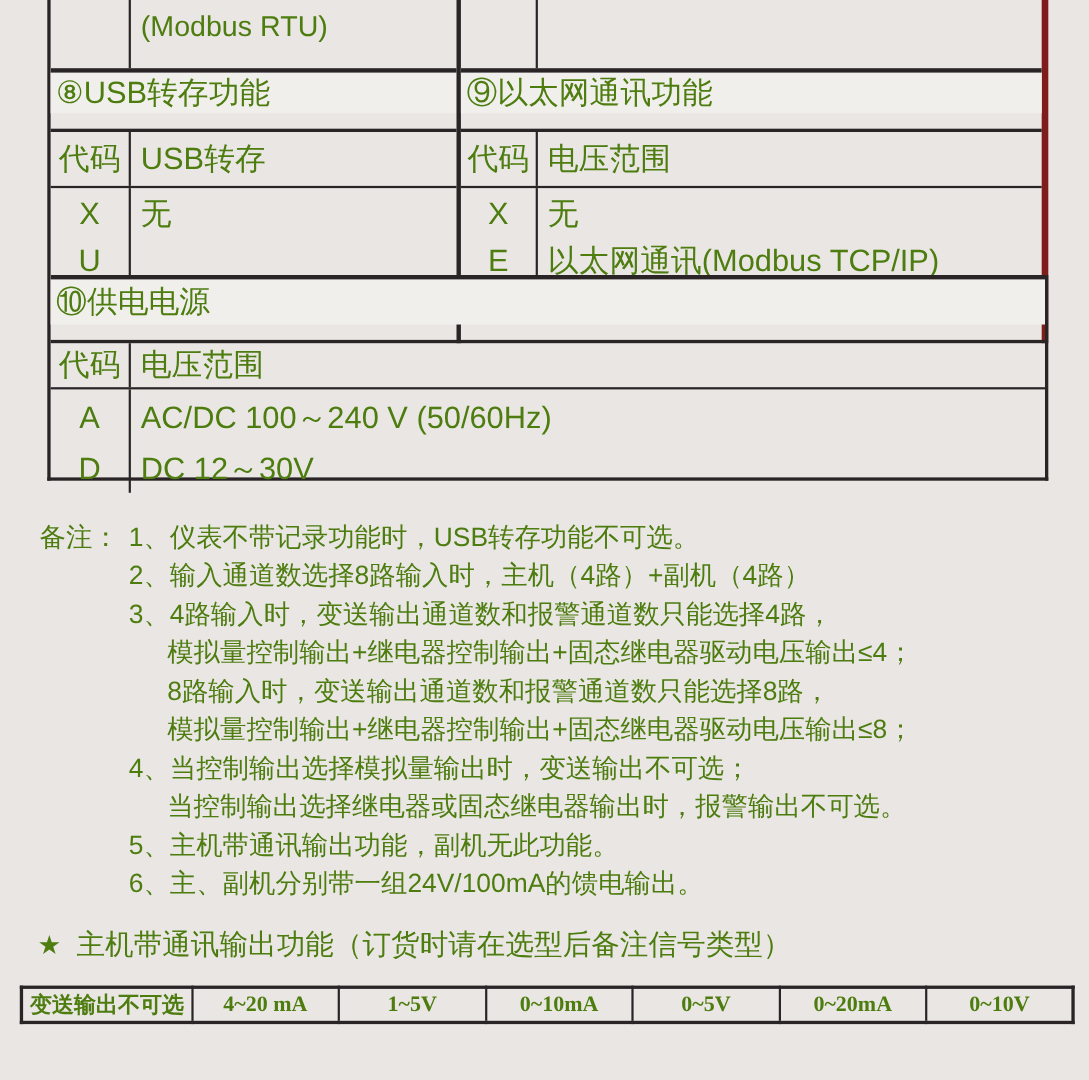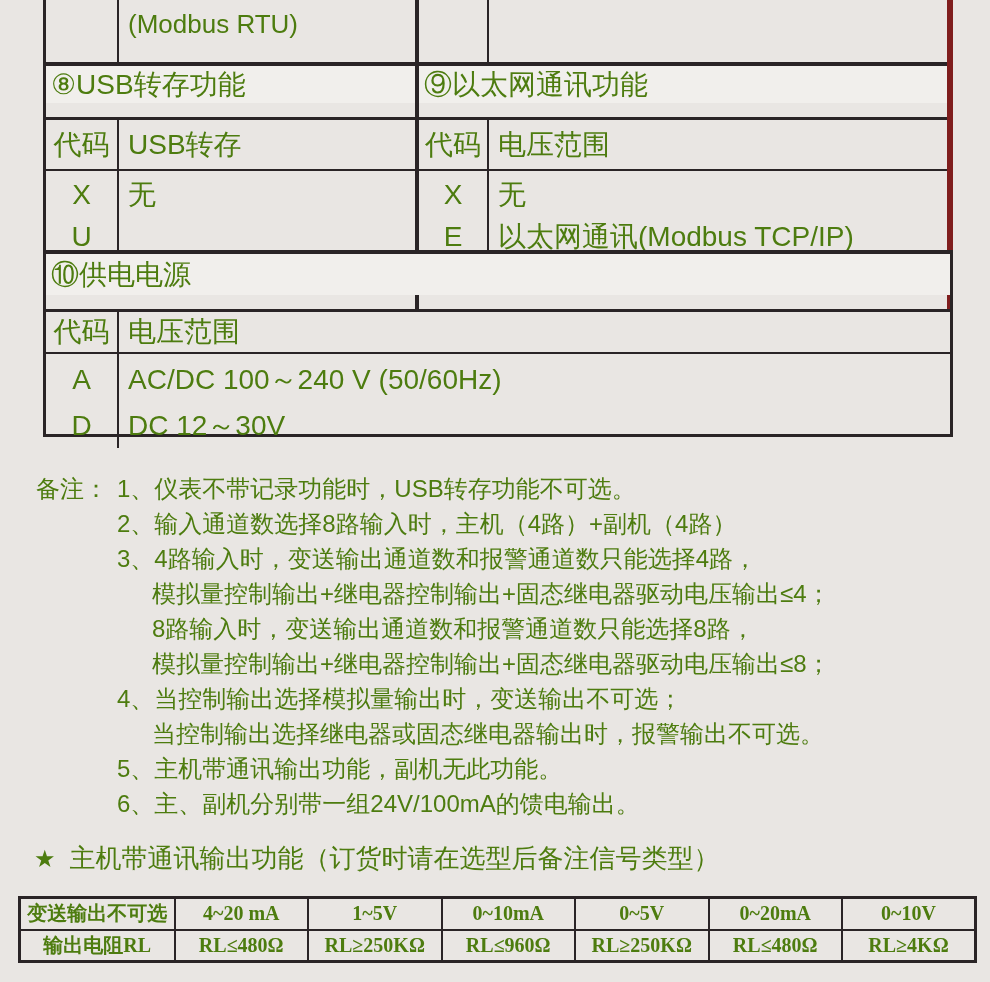--- a/index.html
+++ b/index.html
@@ -157,25 +157,16 @@
     <tbody>
         <tr>
       <td>变送输出不可选</td>
       <td>4~20 mA</td>
       <td>1~5V</td>
       <td>0~10mA</td>
       <td>0~5V</td>
       <td>0~20mA</td>
       <td>0~10V</td>
     </tr>
-    <tr>
-      <td>输出电阻RL</td>
-      <td>RL≤480Ω</td>
-      <td>RL≥250KΩ</td>
-      <td>RL≤960Ω</td>
-      <td>RL≥250KΩ</td>
-      <td>RL≤480Ω</td>
-      <td>RL≥4KΩ</td>
-    </tr>
   </tbody>
     </table>
 
 </div>
 
 </body></html>

